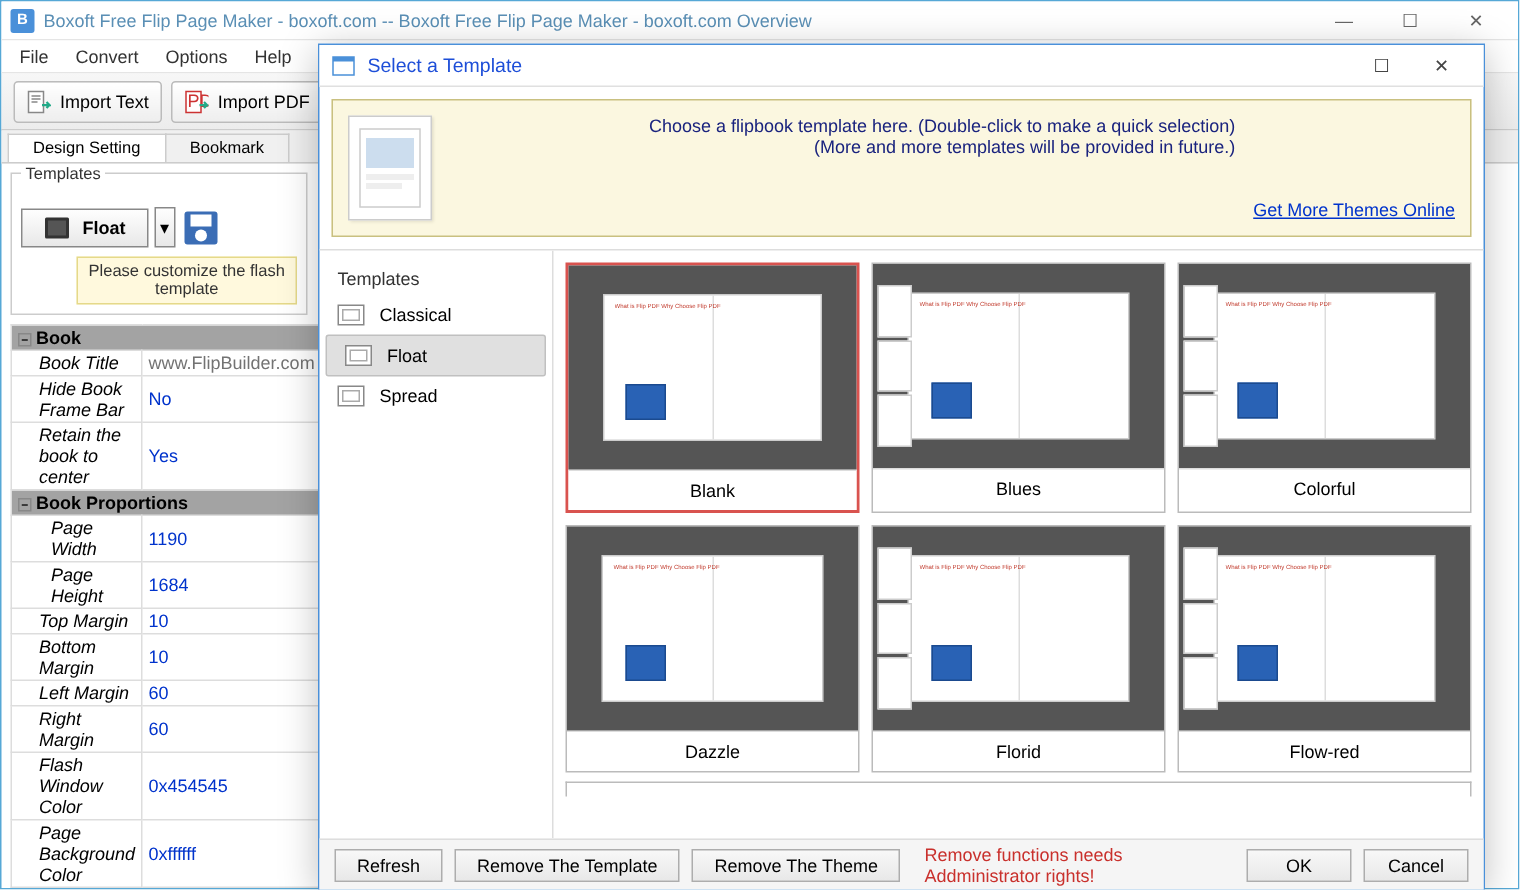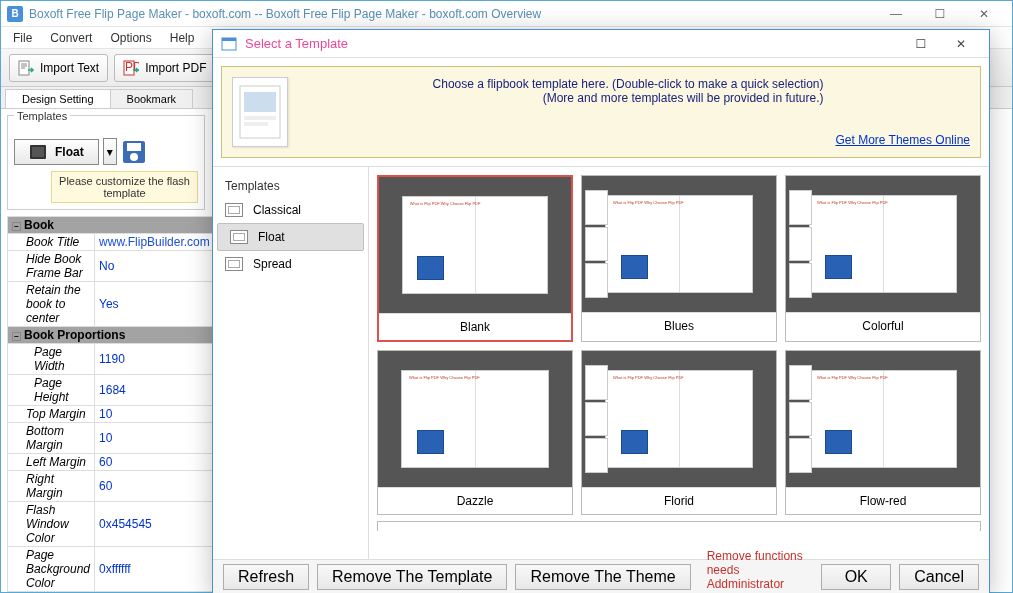--- a/index.html
+++ b/index.html
@@ -28,29 +28,29 @@
 .fieldset .legend { font-size: 11px; color: #333; margin-bottom: 4px; display:block; position:relative; top:-12px; background:#fff; width:fit-content; padding:0 3px;}
 .template-row { display: flex; align-items: center; gap: 4px; }
 .template-btn { border: 1px solid #888; background:linear-gradient(#fefefe,#e8e8e8); padding: 4px 14px; display: flex; align-items: center; gap: 8px; font-weight: bold; }
 .dropdown-arrow { width:14px; border:1px solid #888; height:27px; display:flex; align-items:center; justify-content:center; background:linear-gradient(#fefefe,#e8e8e8);}
 .customize-msg { background: #fff9dd; border: 1px solid #e5d98a; padding: 3px 6px; font-size: 11px; color: #333; margin-top:6px; text-align:center;margin-left:37px;}
 
 .proptable { width: 100%; border: 1px solid #ccc; border-collapse: collapse; font-size: 11px; }
 .proptable td { border: 1px solid #ddd; padding: 1px 4px; height:16px; }
 .proptable .key { background: #fff; font-style: italic; }
 .proptable .val { color: #0033cc; }
-.proptable .val.text { color:#1d4ed8;}
+.proptable .val.text { color:#737373;}
 .proptable .grouprow td { background: #a3a3a3; font-weight: bold; }
 .tree-toggle { display:inline-block; width:9px; height:9px; border:1px solid #888; font-size:8px; line-height:7px; text-align:center; margin-right:3px; color:#000;}
 
 
 .modal { position: absolute; left: 211px; top: 28px; width: 778px; height: 565px; background: #fff; border: 1px solid #4a90d9; box-shadow: 0 4px 24px rgba(0,0,0,0.25); display:flex; flex-direction:column;}
 .modal-titlebar { height: 28px; background: #fff; border-bottom: 1px solid #e0e0e0; display: flex; align-items: center; padding: 0 8px; }
 .modal-titlebar .icon { width: 16px; height: 16px; margin-right: 8px; }
-.modal-titlebar .title { flex: 1; color: #ec4899; font-size: 13px; }
+.modal-titlebar .title { flex: 1; color: #1d4ed8; font-size: 13px; }
 .modal-titlebar .winbtn { width: 40px; height: 24px; display:flex; align-items:center; justify-content:center; color:#444; font-family: Arial; }
 
 .infobox { margin: 8px; border: 1px solid #c9c080; background: #fbf7e0; padding: 10px; display: flex; gap: 12px; min-height:92px;text-align:right;}
 .infobox .thumb { width: 56px; height: 70px; background: #fff; border: 1px solid #ccc; box-shadow: 1px 1px 2px rgba(0,0,0,0.1); display:flex; align-items:center; justify-content:center;}
 .infobox .msg { color: #1a237e; font-size: 12px; flex:1;}
 .infobox .link { color: #0033cc; text-decoration: underline; align-self: flex-end; margin-left:auto;}
 
 .modal-body { flex:1; display:flex; border-top: 1px solid #ddd; overflow:hidden;}
 .sidebar { width: 156px; border-right: 1px solid #ddd; padding: 8px 0; }
 .sidebar .head { padding: 4px 12px; color:#333;}
@@ -74,21 +74,21 @@
 .tmpl-florid { background: radial-gradient(circle at 30% 50%, #2af 0%, #0a1a2a 40%, #000 100%); }
 .tmpl-flowred { background: linear-gradient(135deg,#ff4fc3,#ff1f8f); }
 .book-inner { position:absolute; left:12%; right:12%; top:14%; bottom:14%; background:#fff; border:1px solid rgba(0,0,0,0.2); display:flex;}
 .book-inner::before { content:''; width:50%; border-right:1px solid #ddd;}
 .thumbstrip { position:absolute; left:3px; top:10%; bottom:10%; width:12%; display:flex; flex-direction:column; gap:2px;}
 .thumbstrip span{ flex:1; background:#fff; border:1px solid #ccc;}
 .page-text { position:absolute; inset:18% 16% 18% 16%; font-size:4px; color:#c0392b; line-height:5px; overflow:hidden;}
 .bluebox { position:absolute; left:20%; bottom:24%; width:14%; height:18%; background:#2962b5; border:1px solid #1b4a8f;}
 
 .modal-footer { height: 34px; border-top: 1px solid #ddd; display: flex; align-items: center; padding: 0 10px; gap: 8px; background:#f5f5f5;}
-.btn { border: 1px solid #adadad; background: linear-gradient(#f8f8f8,#e8e8e8); padding: 3px 14px; font-size: 16px; }
+.btn { border: 1px solid #adadad; background: linear-gradient(#f8f8f8,#e8e8e8); padding: 3px 14px; font-size: 12px; }
 .admin-msg { color: #c9302c; font-size: 12px; margin-left: 8px; flex:1;}
 
 svg { display:block; }
 </style>
 </head>
 <body>
 
 <div class="main-window">
   <div class="main-titlebar">
     <div class="icon">B</div>

